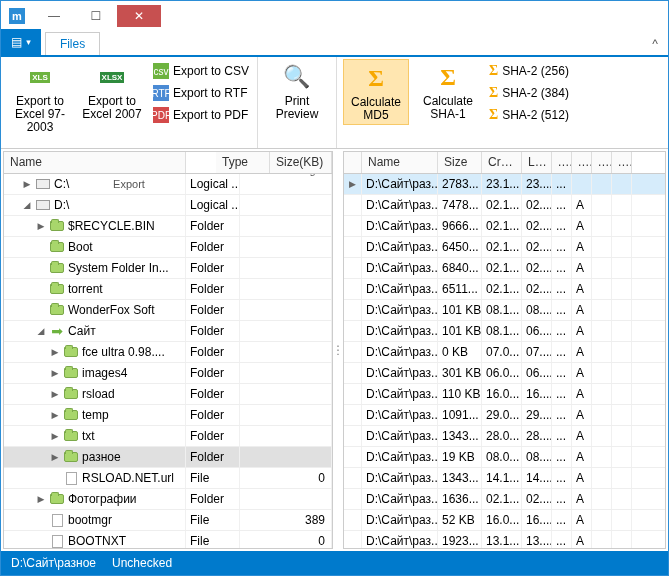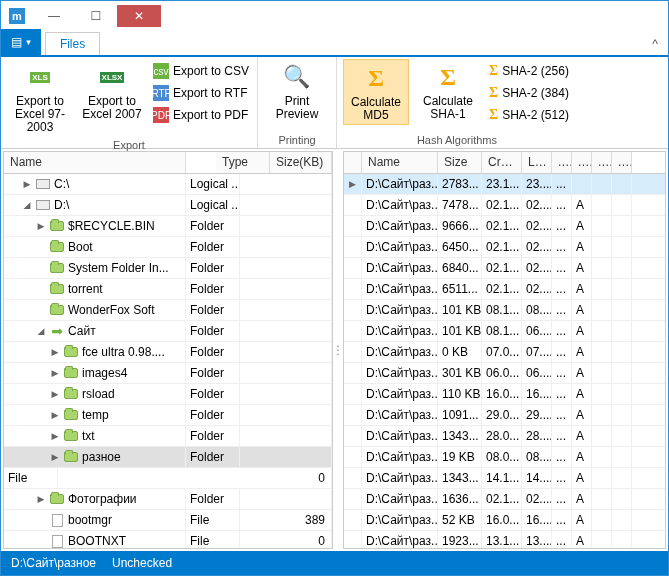--- a/index.html
+++ b/index.html
@@ -11,21 +11,21 @@
 .titlebar .ctrls { display: flex; }
 .titlebar .ctrl { width: 42px; height: 22px; display: flex; align-items: center; justify-content: center; color: #555; }
 .titlebar .close { background: #c75050; color: #fff; width: 44px; height: 22px; }
 
 .menubar { height: 26px; background: #fff; display: flex; border-bottom: 2px solid #007acc; align-items: flex-end; }
 .menubar .menu-btn { background: #007acc; color: #fff; height: 26px; display: flex; align-items: center; padding: 0 10px; gap: 4px; }
 .menubar .tab { padding: 4px 14px; background: #fff; border: 1px solid #ccc; border-bottom: none; color: #007acc; margin-left: 4px; }
 .menubar .minup { margin-left: auto; padding: 4px 10px; color: #555; }
 
 .ribbon { display: flex; background: #fff; border-bottom: 1px solid #ccc; height: 92px; }
-.group { border-right: 1px solid #ddd; display: flex; flex-direction: column; padding: 2px 6px 0 6px; }
+.group { border-right: 1px solid #ddd; display: flex; flex-direction: column; padding: 2px 6px 0 6px; gap: 39px; }
 .group .items { display: flex; flex: 1; align-items: flex-start; gap: 6px; }
 .group .label { text-align: center; font-size: 11px; color: #555; padding: 2px 0 2px 0; }
 .bigbtn { display: flex; flex-direction: column; align-items: center; width: 66px; padding: 2px; text-align: center; gap: 2px; }
 .bigbtn .bicon { width: 32px; height: 32px; display: flex; align-items: center; justify-content: center; }
 .smallrow { display: flex; align-items: center; gap: 4px; padding: 2px 2px; white-space: nowrap; text-align: center; }
 .smallrow .sicon { width: 16px; height: 16px; display: flex; align-items: center; justify-content: center; font-size: 10px; }
 .sigma { font-size: 24px; color: #f7a800; font-weight: bold; font-family: "Times New Roman", serif; }
 .sigma-s { font-size: 14px; color: #f7a800; font-weight: bold; font-family: "Times New Roman", serif; }
 .hl { background: #ffe6b0; border: 1px solid #f7c968; }
 .xls { background:#6db33f; color:#fff; font-size:8px; font-weight:bold; padding:1px 2px; }
@@ -342,20 +342,28 @@
             <span class="exp">▶</span>
             <span class="ficon">
               <span class="folder"></span>
             </span>
             <span>разное</span>
           </div>
           <div class="cell c2">Folder</div>
           <div class="cell c3"></div>
         </div>
         <div class="row">
+          <div class="cell c1">
+            <span class="tree-indent" style="width:42px"></span>
+            <span class="exp"></span>
+            <span class="ficon">
+              <span class="file"></span>
+            </span>
+            <span>RSLOAD.NET.url</span>
+          </div>
           <div class="cell c2">File</div>
           <div class="cell c3">0</div>
         </div>
         <div class="row">
           <div class="cell c1">
             <span class="tree-indent" style="width:28px"></span>
             <span class="exp">▶</span>
             <span class="ficon">
               <span class="folder"></span>
             </span>

